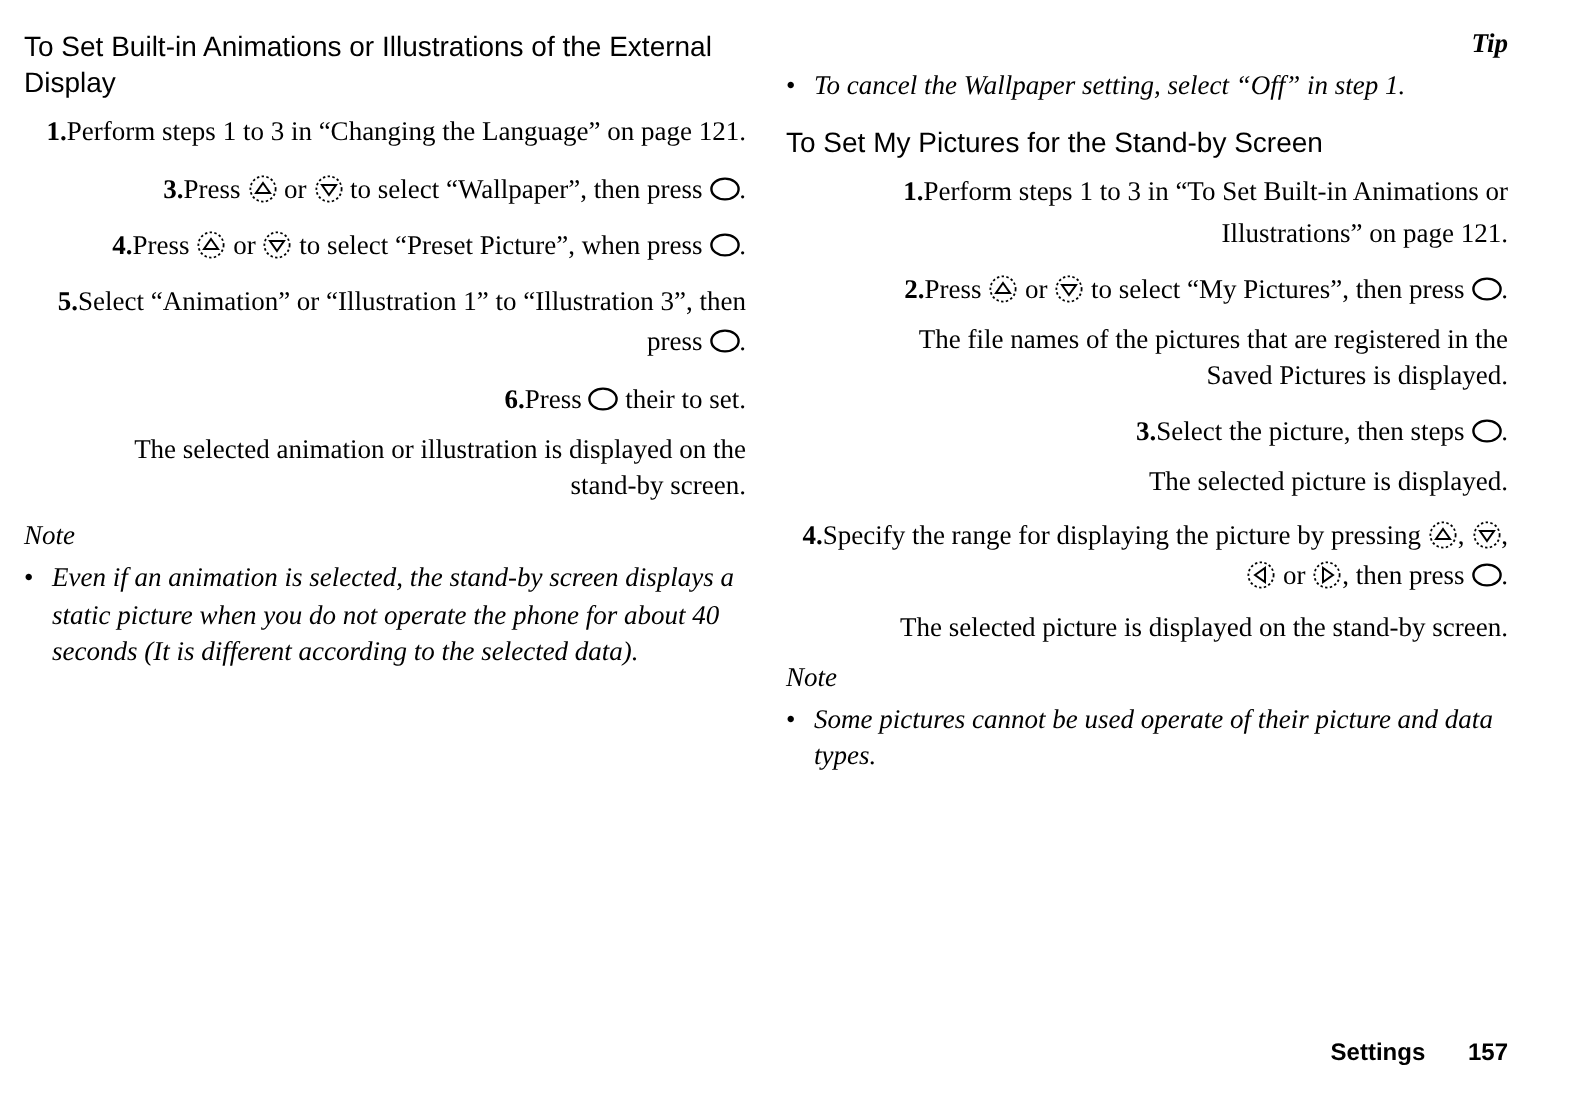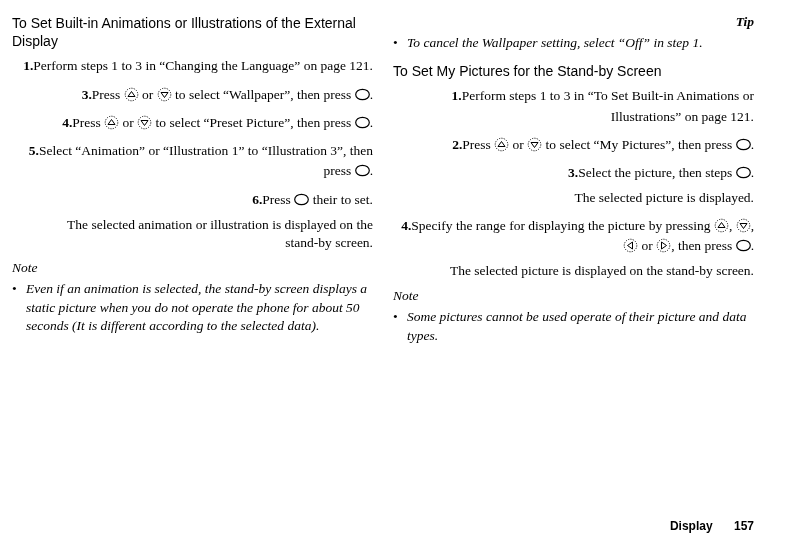--- a/index.html
+++ b/index.html
@@ -66,57 +66,58 @@
             <use href="#ico-down"></use>
           </svg><span> to select “Wallpaper”, then press </span><svg class="btn-s">
             <use href="#ico-ok"></use>
           </svg><span>.</span>
       </li>
       <li class="step line">
         <span class="stepnum">4.</span><span>Press </span><svg class="btn">
             <use href="#ico-up"></use>
           </svg><span> or </span><svg class="btn">
             <use href="#ico-down"></use>
-          </svg><span> to select “Preset Picture”, then press </span><svg class="btn-s">
+          </svg><span> to select “Preset Picture”, when press </span><svg class="btn-s">
             <use href="#ico-ok"></use>
           </svg><span>.</span>
       </li>
       <li class="step line">
         <span class="stepnum">5.</span><span>Select “Animation” or “Illustration 1” to “Illustration 3”, then press </span><svg class="btn-s">
             <use href="#ico-ok"></use>
           </svg><span>.</span>
       </li>
       <li class="step line">
         <span class="stepnum">6.</span><span>Press </span><svg class="btn-s">
             <use href="#ico-ok"></use>
           </svg><span> their to set.</span>
         <div class="substep">The selected animation or illustration is displayed on the stand-by screen.</div>
       </li>
     </ol>
     <div class="note-head">Note</div>
-    <div class="bullet-line italic">Even if an animation is selected, the stand-by screen displays a static picture when you do not operate the phone for about 50 seconds (It is different according to the selected data).</div>
+    <div class="bullet-line italic">Even if an animation is selected, the stand-by screen displays a static picture when you do not operate the phone for about 40 seconds (It is different according to the selected data).</div>
   </div>
 
   <div class="col">
     <div class="tip-head">Tip</div>
     <div class="bullet-line italic" style="margin-bottom:10px;">To cancel the Wallpaper setting, select “Off” in step 1.</div>
 
     <div class="section-title">To Set My Pictures for the Stand-by Screen</div>
     <ol>
       <li class="step line">
         <span class="stepnum">1.</span><span class="step-body">Perform steps 1 to 3 in “To Set Built-in Animations or Illustrations” on page 121.</span>
       </li>
       <li class="step line">
         <span class="stepnum">2.</span><span>Press </span><svg class="btn">
             <use href="#ico-up"></use>
           </svg><span> or </span><svg class="btn">
             <use href="#ico-down"></use>
           </svg><span> to select “My Pictures”, then press </span><svg class="btn-s">
             <use href="#ico-ok"></use>
           </svg><span>.</span>
+        <div class="substep">The file names of the pictures that are registered in the Saved Pictures is displayed.</div>
       </li>
       <li class="step line">
         <span class="stepnum">3.</span><span>Select the picture, then steps </span><svg class="btn-s">
             <use href="#ico-ok"></use>
           </svg><span>.</span>
         <div class="substep">The selected picture is displayed.</div>
       </li>
       <li class="step line">
         <span class="stepnum">4.</span><span>Specify the range for displaying the picture by pressing </span><svg class="btn">
             <use href="#ico-up"></use>
@@ -131,15 +132,15 @@
           </svg><span>.</span>
         <div class="substep">The selected picture is displayed on the stand-by screen.</div>
       </li>
     </ol>
     <div class="note-head">Note</div>
     <div class="bullet-line italic">Some pictures cannot be used operate of their picture and data types.</div>
   </div>
 </div>
 
 <div class="footer">
-  <span class="sect">Display</span>
+  <span class="sect">Settings</span>
   <span>157</span>
 </div>
 
 </body></html>

